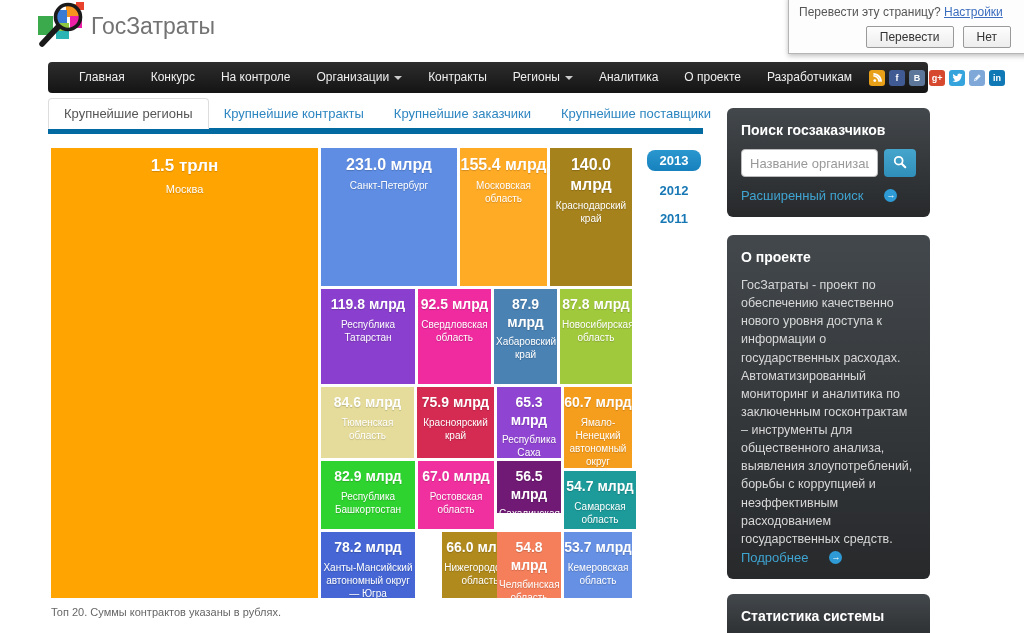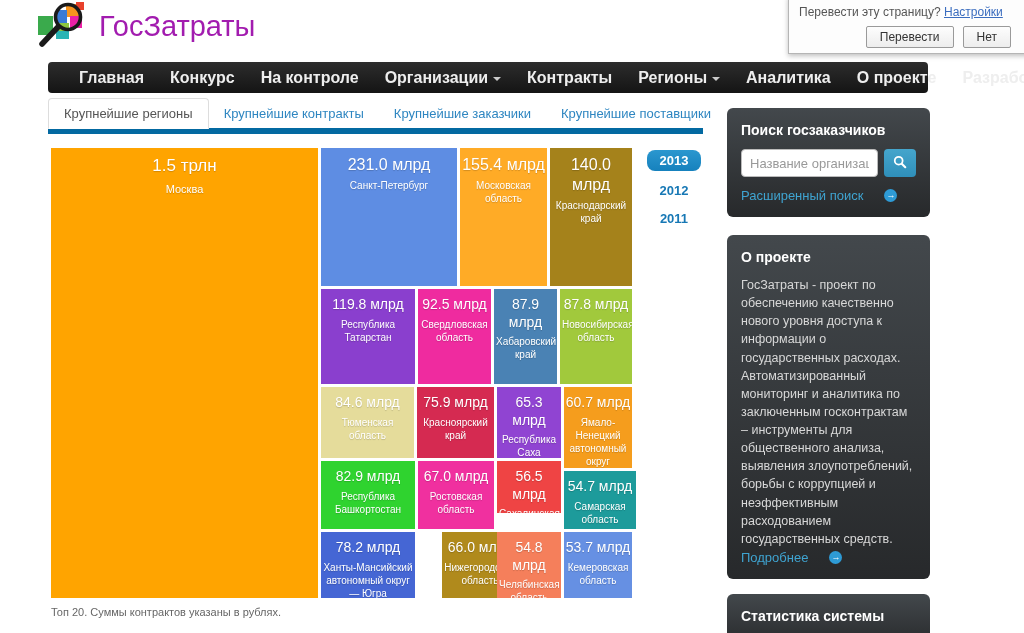--- a/index.html
+++ b/index.html
@@ -12,49 +12,49 @@
     padding:8px 10px 6px 10px; z-index:60; }
   .translate-msg { font-size:12px; color:#555; }
   .translate-msg a { color:#3b6dbf; text-decoration:underline; cursor:pointer; }
   .translate-btns { display:flex; justify-content:flex-end; gap:9px; margin-top:7px; padding-right:38px; }
   .tr-btn { font-size:12px; color:#333; background:linear-gradient(#fdfdfd,#ededed);
     border:1px solid #9a9a9a; border-radius:2px; padding:3px 13px; cursor:pointer;
     font-family:"Liberation Sans", sans-serif; }
 
   
   .logo { position:absolute; left:35px; top:0px; display:flex; align-items:center; }
-  .logo-text { font-size:29px; color:#a21caf; letter-spacing:0; margin-left:8px; }
+  .logo-text { font-size:23px; color:#737373; letter-spacing:0; margin-left:0; }
 
   
   .navbar { position:absolute; left:48px; top:62px; width:880px; height:31px;
     background:linear-gradient(#2d2d2d,#141414); border-radius:4px;
     display:flex; align-items:center; padding:0 8px 0 18px; }
-  .nav-item { color:#eee; font-size:16px; text-decoration:none; padding:15px 13px;
-    line-height:31px; cursor:pointer; white-space:nowrap;font-weight:bold; }
+  .nav-item { color:#eee; font-size:12px; text-decoration:none; padding:15px 13px;
+    line-height:31px; cursor:pointer; white-space:nowrap; }
   .has-caret::after { content:""; display:inline-block; margin-left:5px; vertical-align:middle;
     border-left:4px solid transparent; border-right:4px solid transparent; border-top:4px solid #ccc; }
   .nav-spacer { flex:1; }
   .sicon { width:16px; height:16px; border-radius:3px; margin-left:4px; display:flex;
     align-items:center; justify-content:center; color:#fff; font-size:9px; font-weight:bold;
     cursor:pointer; flex:0 0 auto; }
   .sicon svg { display:block; }
 
   
   .tabs { position:absolute; left:48px; top:103px; width:655px; height:31px;
     display:flex; align-items:flex-end; border-bottom:6px solid #0369a1; }
   .tab { font-size:13px; padding:7px 15px; cursor:pointer; white-space:nowrap; }
   .tab.active { background:#fff; border:1px solid #ddd; border-bottom:1px solid #fff;
     border-radius:4px 4px 0 0; color:#555; margin-bottom:-1px; }
   .tab.link { color:#2e86c1; }
 
   
   .treemap { position:absolute; left:51px; top:148px; width:581px; height:452px; }
   .cell { position:absolute; overflow:hidden; text-align:center; color:#fff;
     padding-top:7px; cursor:pointer; text-shadow:0 1px 1px rgba(0,0,0,.18); }
-  .cell-value { font-size:14px; font-weight:normal; line-height:1.25;text-align:center; }
+  .cell-value { font-size:14px; font-weight:bold; line-height:1.25;text-align:center; }
   .cell-name { font-size:10px; margin-top:4px; line-height:1.3; padding:0 2px; }
   .cell[data-cell="0"] .cell-value { font-size:17px; }
   .cell[data-cell="1"] .cell-value, .cell[data-cell="2"] .cell-value,
   .cell[data-cell="3"] .cell-value { font-size:16px; }
   .cell[data-cell="0"] .cell-name { font-size:11px; margin-top:6px; }
 
   .caption { position:absolute; left:51px; top:606px; font-size:11px; color:#666; }
 
   
   .years { position:absolute; left:645px; top:150px; width:58px; text-align:center; }
@@ -205,21 +205,21 @@
       <div class="cell-name">Ямало-Ненецкий автономный округ</div>
     </div>
   <div class="cell" data-cell="12" style="left: 270px; top: 313px; width: 94px; height: 68px; background: rgb(47, 211, 47);">
       <div class="cell-value">82.9 млрд</div>
       <div class="cell-name">Республика Башкортостан</div>
     </div>
   <div class="cell" data-cell="13" style="left: 367px; top: 313px; width: 76px; height: 68px; background: rgb(240, 48, 159);">
       <div class="cell-value">67.0 млрд</div>
       <div class="cell-name">Ростовская область</div>
     </div>
-  <div class="cell" data-cell="14" style="left: 446px; top: 313px; width: 64px; height: 52px; background: #ef4444;">
+  <div class="cell" data-cell="14" style="left: 446px; top: 313px; width: 64px; height: 52px; background: #701a75;">
       <div class="cell-value">56.5 млрд</div>
       <div class="cell-name">Сахалинская область</div>
     </div>
   <div class="cell" data-cell="15" style="left: 513px; top: 323px; width: 72px; height: 58px; background: rgb(29, 155, 155);">
       <div class="cell-value">54.7 млрд</div>
       <div class="cell-name">Самарская область</div>
     </div>
   <div class="cell" data-cell="16" style="left: 270px; top: 384px; width: 94px; height: 66px; background: rgb(69, 102, 212);">
       <div class="cell-value">78.2 млрд</div>
       <div class="cell-name">Ханты-Мансийский автономный округ — Югра</div>

